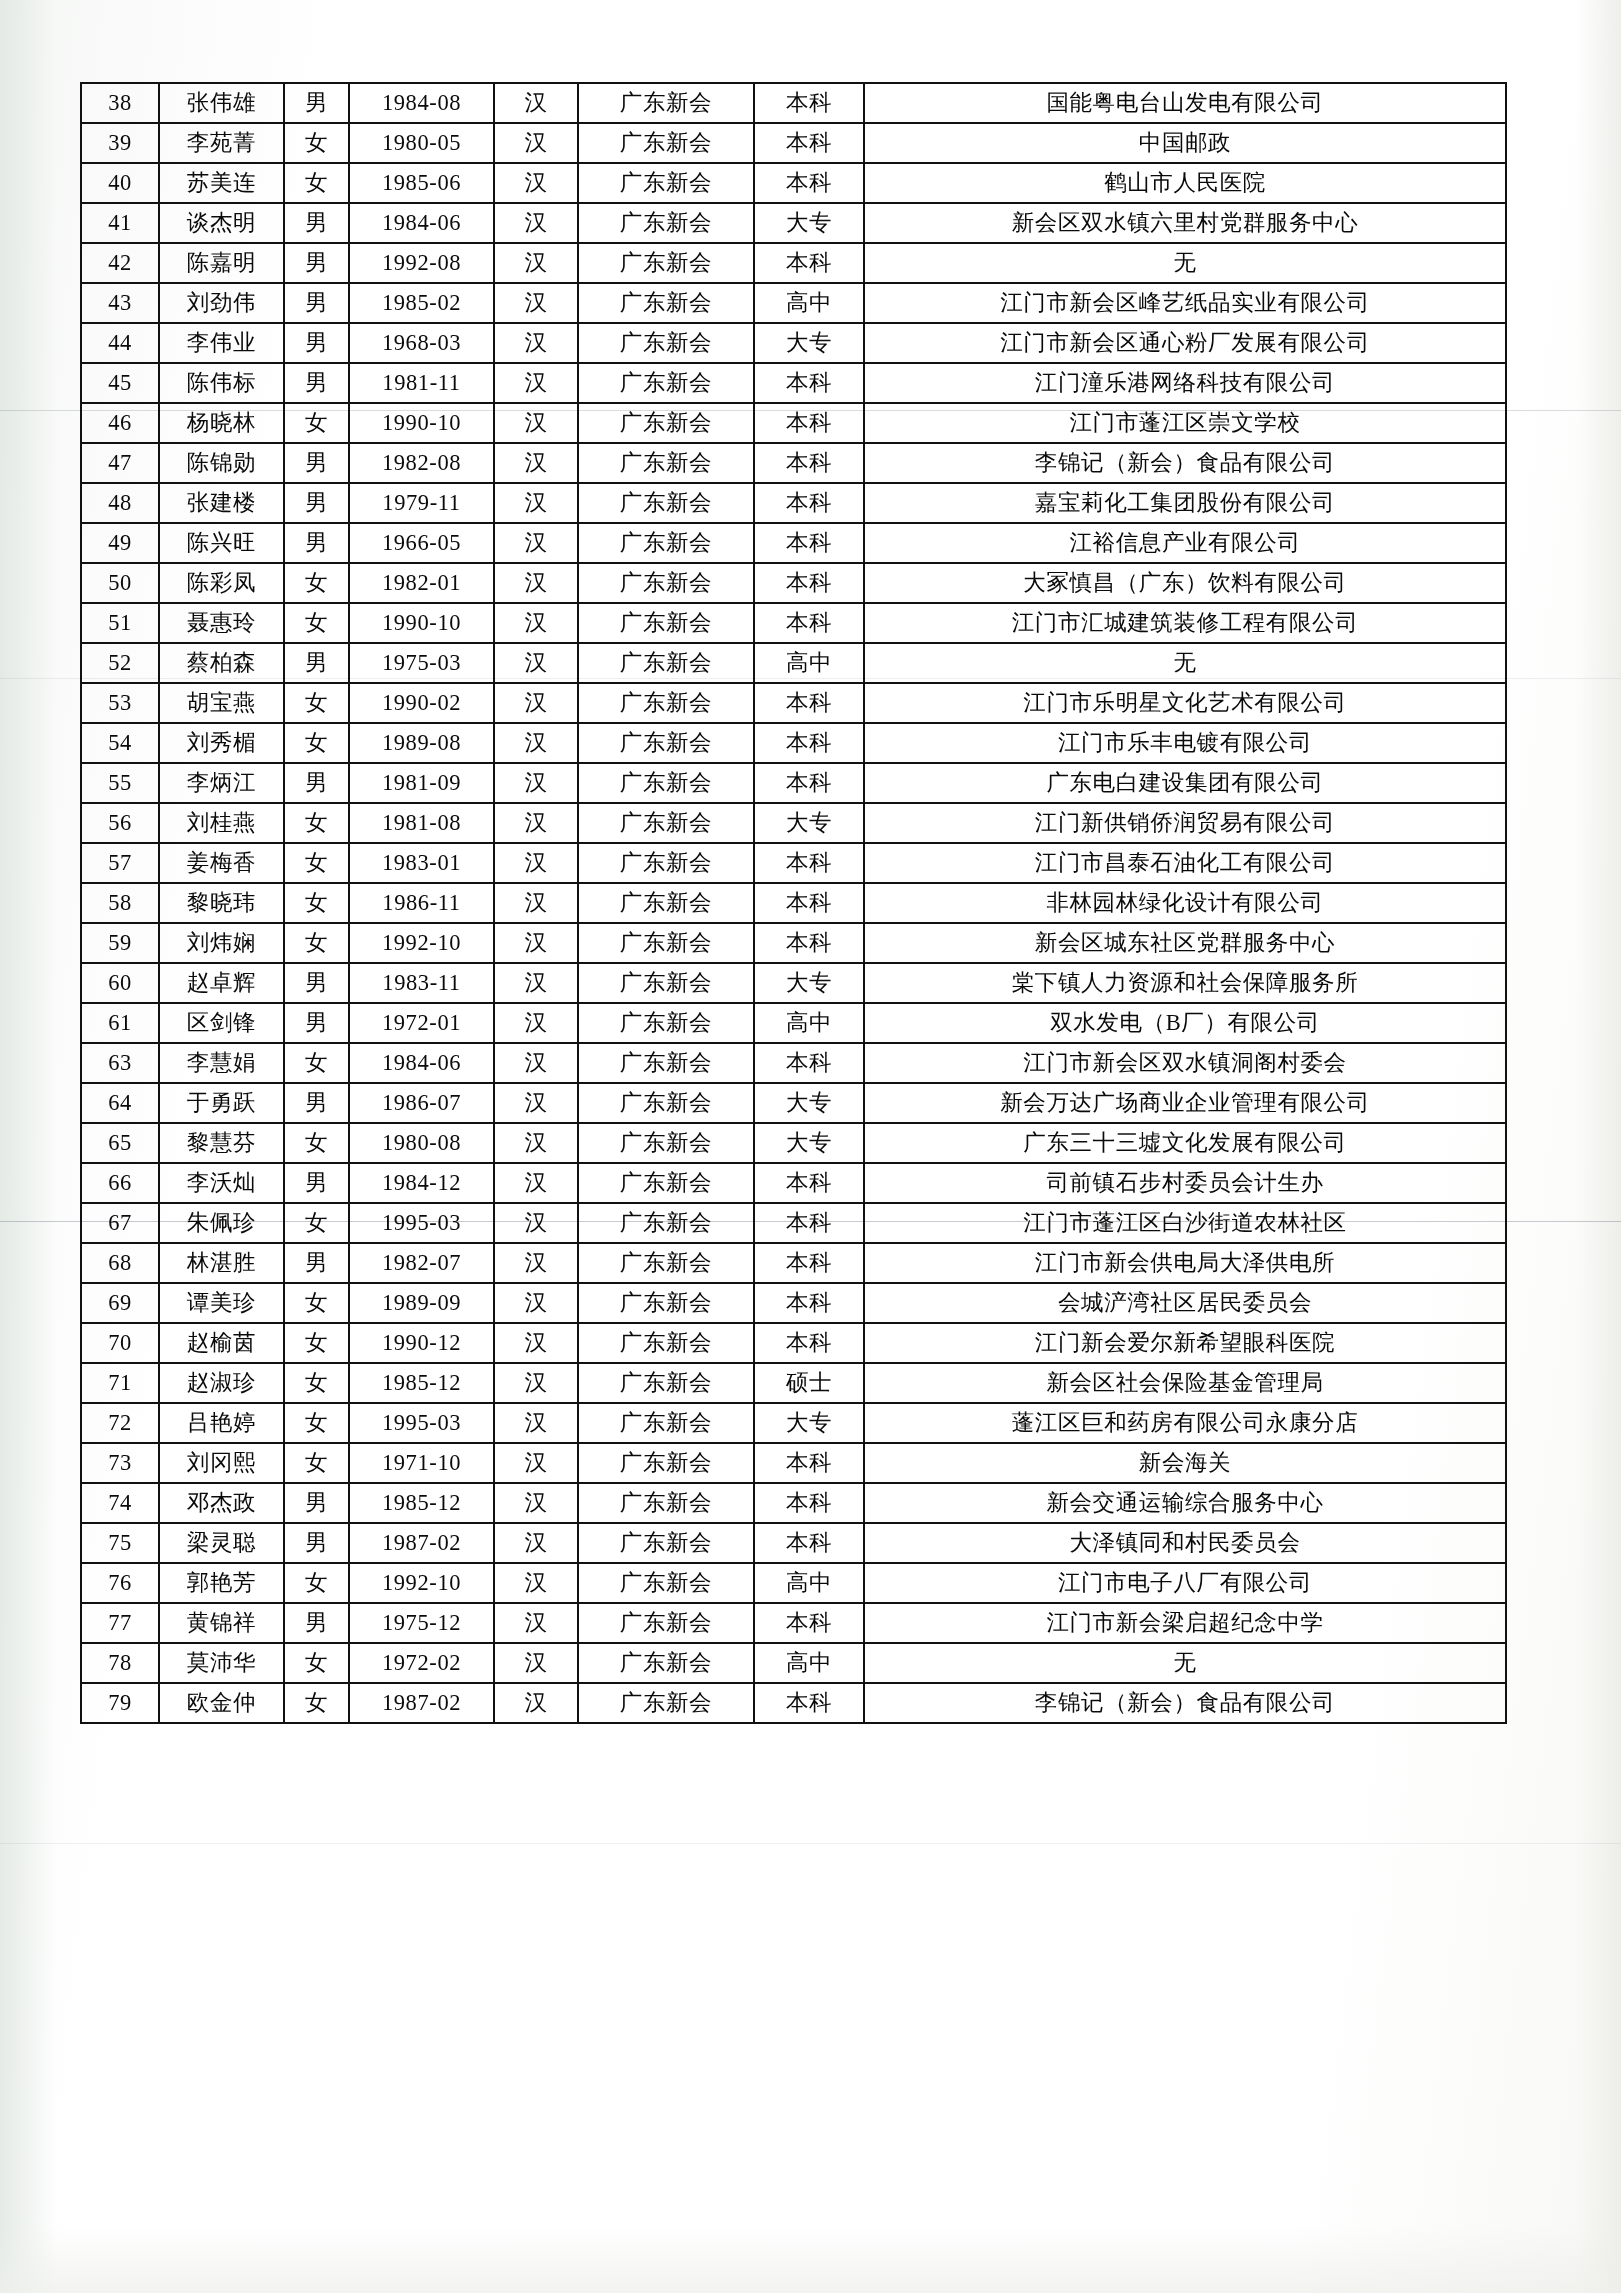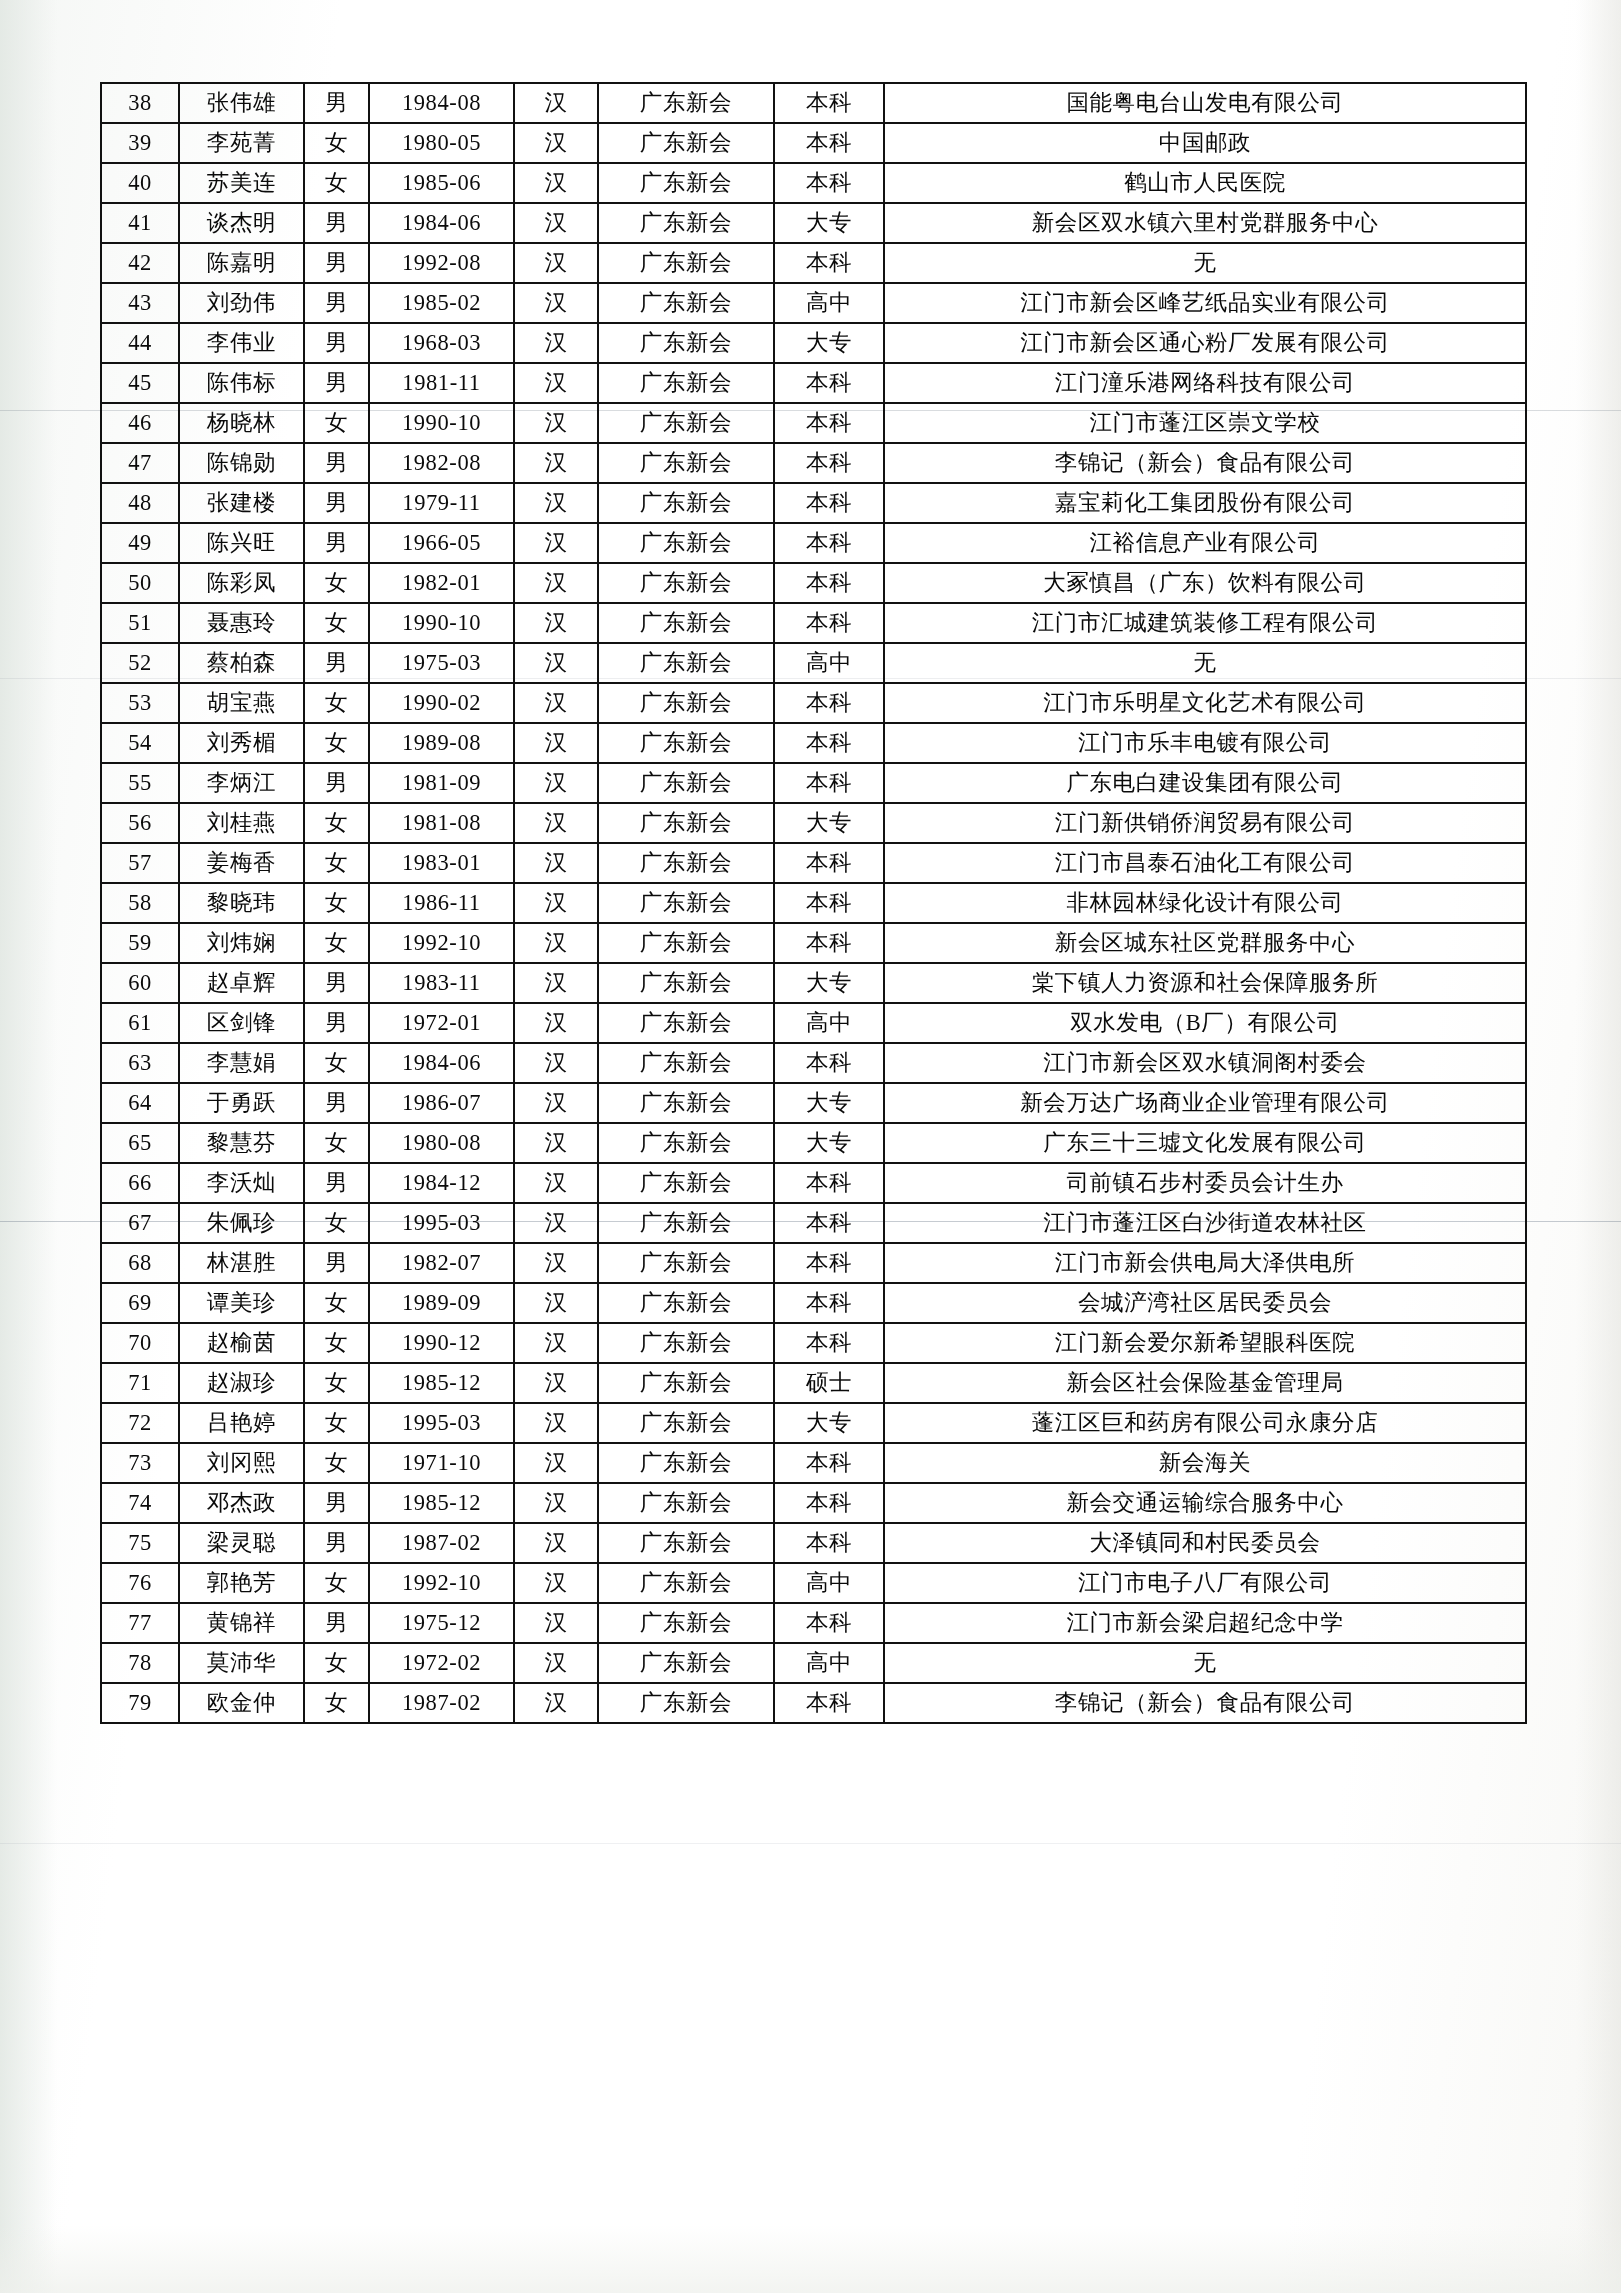--- a/index.html
+++ b/index.html
@@ -45,21 +45,21 @@
     height: 1px;
     background: rgba(130,140,150,0.30);
   }
   .fold-line.f1 { top: 410px; }
   .fold-line.f2 { top: 1221px; background: rgba(120,130,145,0.42); }
   .fold-line.f3 { top: 678px; background: rgba(140,150,160,0.16); }
   .fold-line.f4 { top: 1843px; background: rgba(140,150,160,0.14); }
 
   .table-wrap {
     position: absolute;
-    left: 100px;
+    left: 80px;
     top: 82px;
     width: 1426px;
   }
 
   table.roster {
     border-collapse: collapse;
     width: 1426px;
     table-layout: fixed;
   }
   table.roster td {

